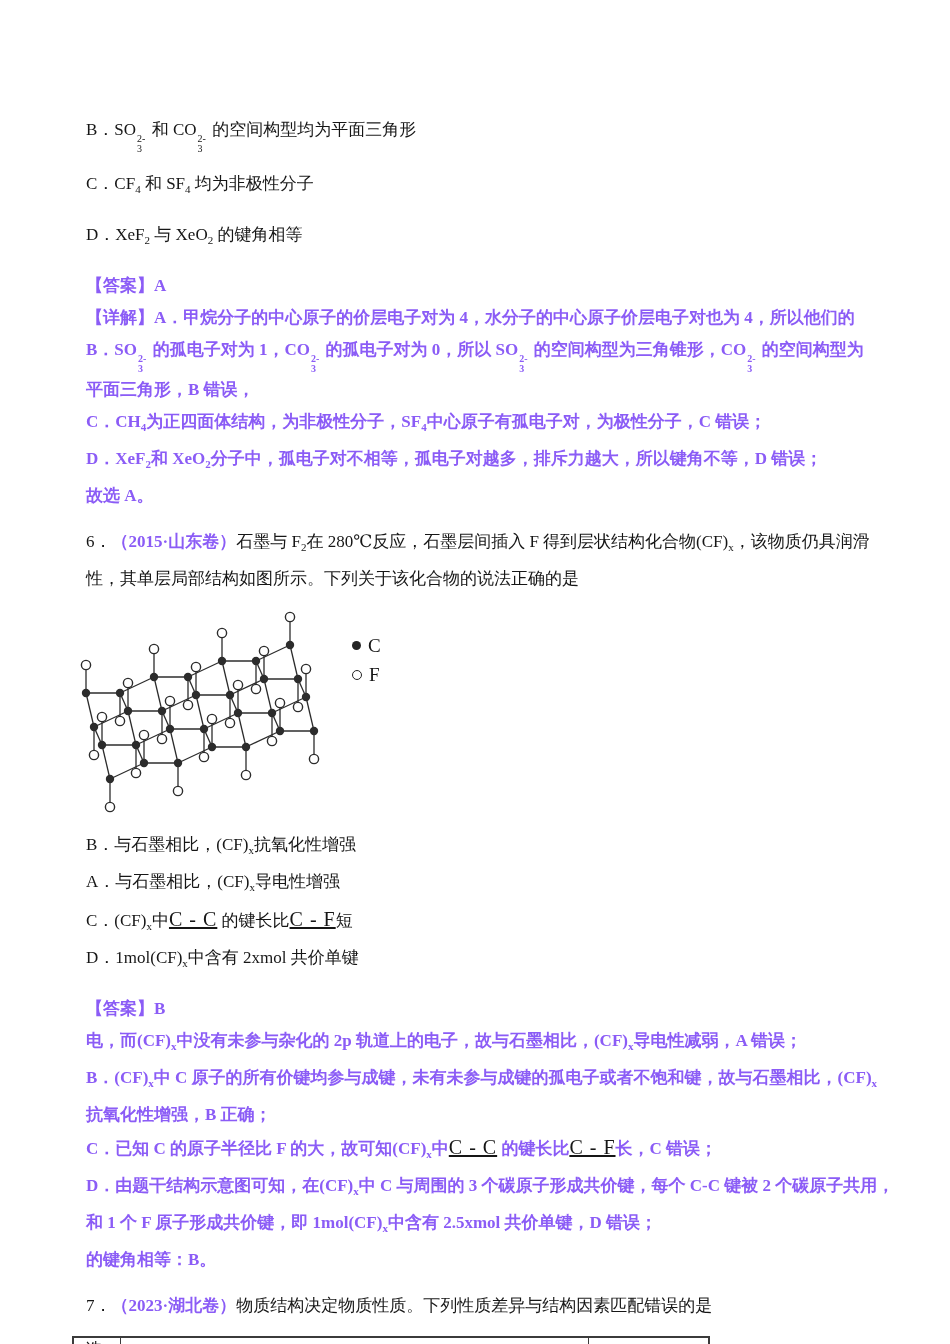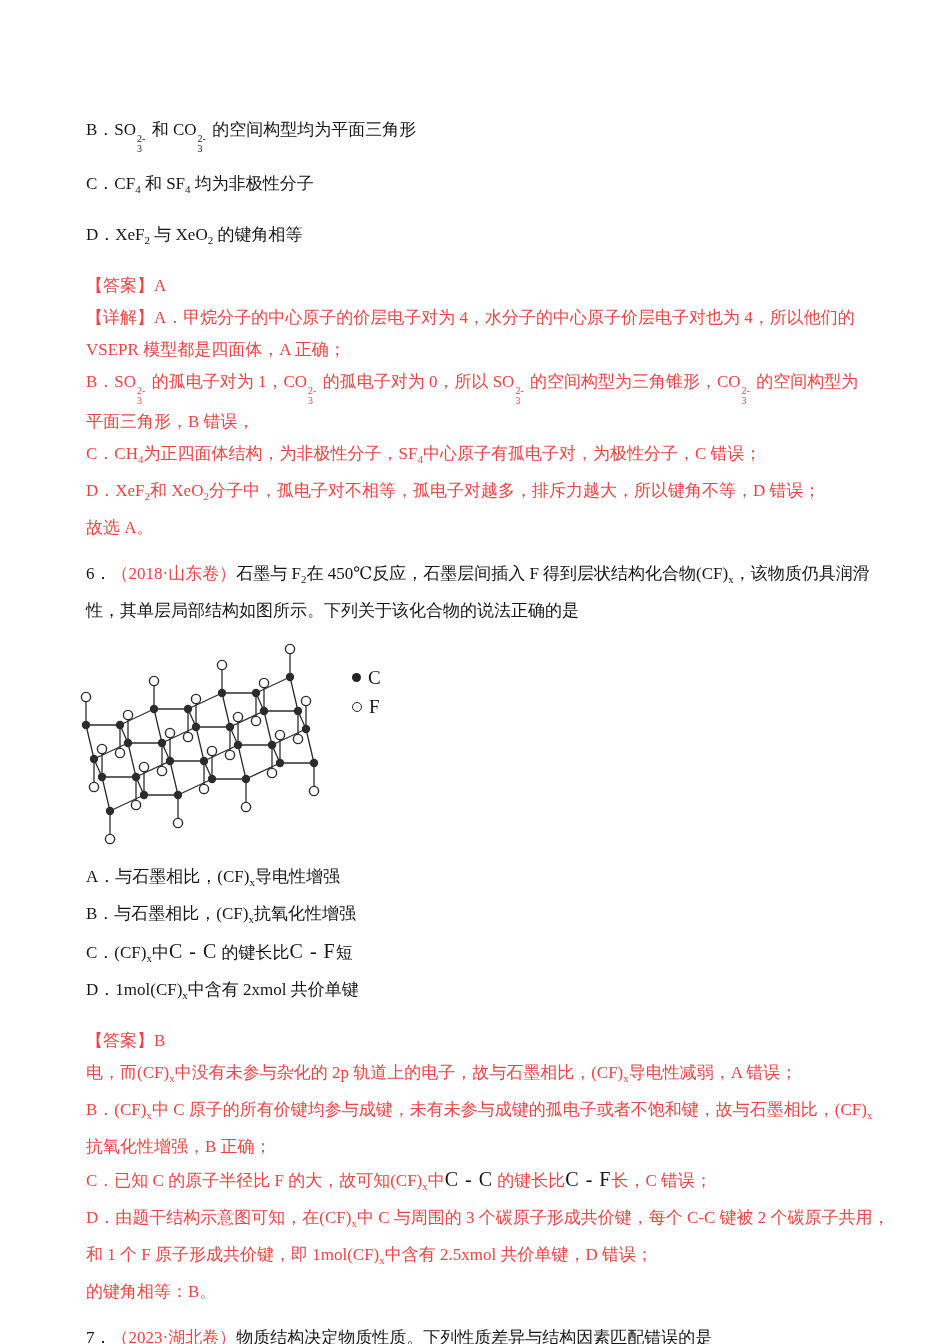--- a/index.html
+++ b/index.html
@@ -6,23 +6,23 @@
   body{
     width:950px;height:1344px;background:#ffffff;overflow:hidden;
     font-family:"Liberation Serif","DejaVu Serif",serif;
     color:#161616;font-size:17px;
   }
   .doc{padding:100px 66px 0 72px;}
   .line{line-height:32px;white-space:nowrap;}
   .sec-q5-options .line{margin-bottom:14px;}
   .sec{margin:14px;}
   .sec-q5-answer{margin-top:2px;}
-  .f-r{color:#ef4444;}
+  .f-r{color:#8b5cf6;font-weight:bold;}
   .f-b{font-size:11px;vertical-align:-4px;}
-  .f-x{font-size:20px;letter-spacing:1px;}
+  .f-x{font-size:20px;letter-spacing:1px;text-decoration:underline;}
   .stk{display:inline-flex;flex-direction:column;vertical-align:-7px;
        font-size:10px;line-height:10px;margin:0 2px 0 1px;}
   .stk span{display:block;}
   
   .figure-wrap{display:flex;align-items:flex-start;margin:8px 0 6px 2px;}
   .legend{margin:22px 0 0 26px;font-size:19px;line-height:29px;}
   .legend-item{display:flex;align-items:center;}
   .dot{display:inline-block;width:9px;height:9px;border-radius:50%;margin-right:7px;}
   .dot-filled{background:#242424;}
   .dot-open{background:#ffffff;border:1.6px solid #242424;width:8px;height:8px;}
@@ -44,42 +44,41 @@
           <span>2-</span>
           <span>3</span>
         </span><span> 的空间构型均为平面三角形</span></div>
       <div class="line"><span>C．</span><span>CF</span><span class="f-b">4</span><span> 和 </span><span>SF</span><span class="f-b">4</span><span> 均为非极性分子</span></div>
       <div class="line"><span>D．</span><span>XeF</span><span class="f-b">2</span><span> 与 </span><span>XeO</span><span class="f-b">2</span><span> 的键角相等</span></div>
     </div>
 
   <div class="sec sec-q5-answer">
       <div class="line"><span class="f-r">【答案】A</span></div>
       <div class="line"><span class="f-r">【详解】A．甲烷分子的中心原子的价层电子对为 4，水分子的中心原子价层电子对也为 4，所以他们的</span></div>
-      <div class="line"><span class="f-r">VSEPR 模型都是四面体，A 正确；</span></div>
       <div class="line"><span class="f-r">B．SO</span><span class="stk f-r">
           <span>2-</span>
           <span>3</span>
         </span><span class="f-r"> 的孤电子对为 1，CO</span><span class="stk f-r">
           <span>2-</span>
           <span>3</span>
         </span><span class="f-r"> 的孤电子对为 0，所以 SO</span><span class="stk f-r">
           <span>2-</span>
           <span>3</span>
         </span><span class="f-r"> 的空间构型为三角锥形，CO</span><span class="stk f-r">
           <span>2-</span>
           <span>3</span>
         </span><span class="f-r"> 的空间构型为</span></div>
       <div class="line"><span class="f-r">平面三角形，B 错误，</span></div>
       <div class="line"><span class="f-r">C．CH</span><span class="f-r f-b">4</span><span class="f-r">为正四面体结构，为非极性分子，SF</span><span class="f-r f-b">4</span><span class="f-r">中心原子有孤电子对，为极性分子，C 错误；</span></div>
       <div class="line"><span class="f-r">D．XeF</span><span class="f-r f-b">2</span><span class="f-r">和 XeO</span><span class="f-r f-b">2</span><span class="f-r">分子中，孤电子对不相等，孤电子对越多，排斥力越大，所以键角不等，D 错误；</span></div>
       <div class="line"><span class="f-r">故选 A。</span></div>
     </div>
 
   <div class="sec">
-      <div class="line"><span>6．</span><span class="f-r">（2018·山东卷）</span><span>石墨与 F</span><span class="f-b">2</span><span>在 450℃反应，石墨层间插入 F 得到层状结构化合物(CF)</span><span class="f-b">x</span><span>，该物质仍具润滑</span></div>
+      <div class="line"><span>6．</span><span class="f-r">（2015·山东卷）</span><span>石墨与 F</span><span class="f-b">2</span><span>在 280℃反应，石墨层间插入 F 得到层状结构化合物(CF)</span><span class="f-b">x</span><span>，该物质仍具润滑</span></div>
       <div class="line"><span>性，其单层局部结构如图所示。下列关于该化合物的说法正确的是</span></div>
     </div>
 
   <div class="figure-wrap">
     <svg id="struct-svg" width="252" height="206" viewBox="0 0 252 206" xmlns="http://www.w3.org/2000/svg">
       <g id="lattice">
           <line x1="12" y1="84" x2="12" y2="60" stroke="#2c2c2c" stroke-width="1.3"></line>
           <line x1="12" y1="84" x2="46" y2="84" stroke="#2c2c2c" stroke-width="1.3"></line>
           <line x1="12" y1="84" x2="20" y2="118" stroke="#2c2c2c" stroke-width="1.3"></line>
           <line x1="46" y1="84" x2="46" y2="108" stroke="#2c2c2c" stroke-width="1.3"></line>
@@ -216,22 +215,22 @@
         <span>C</span>
       </div>
       <div class="legend-item">
         <span class="dot dot-open"></span>
         <span>F</span>
       </div>
     </div>
   </div>
 
   <div class="sec">
+      <div class="line"><span>B．与石墨相比，(CF)</span><span class="f-b">x</span><span>抗氧化性增强</span></div>
       <div class="line"><span>A．与石墨相比，(CF)</span><span class="f-b">x</span><span>导电性增强</span></div>
-      <div class="line"><span>B．与石墨相比，(CF)</span><span class="f-b">x</span><span>抗氧化性增强</span></div>
       <div class="line"><span>C．(CF)</span><span class="f-b">x</span><span>中</span><span class="f-x">C - C</span><span> 的键长比</span><span class="f-x">C - F</span><span>短</span></div>
       <div class="line"><span>D．1mol(CF)</span><span class="f-b">x</span><span>中含有 2xmol 共价单键</span></div>
     </div>
 
   <div class="sec">
       <div class="line"><span class="f-r">【答案】B</span></div>
       <div class="line"><span class="f-r">电，而(CF)</span><span class="f-r f-b">x</span><span class="f-r">中没有未参与杂化的 2p 轨道上的电子，故与石墨相比，(CF)</span><span class="f-r f-b">x</span><span class="f-r">导电性减弱，A 错误；</span></div>
       <div class="line"><span class="f-r">B．(CF)</span><span class="f-r f-b">x</span><span class="f-r">中 C 原子的所有价键均参与成键，未有未参与成键的孤电子或者不饱和键，故与石墨相比，(CF)</span><span class="f-r f-b">x</span></div>
       <div class="line"><span class="f-r">抗氧化性增强，B 正确；</span></div>
       <div class="line"><span class="f-r">C．已知 C 的原子半径比 F 的大，故可知(CF)</span><span class="f-r f-b">x</span><span class="f-r">中</span><span class="f-x">C - C</span><span class="f-r"> 的键长比</span><span class="f-x">C - F</span><span class="f-r">长，C 错误；</span></div>

